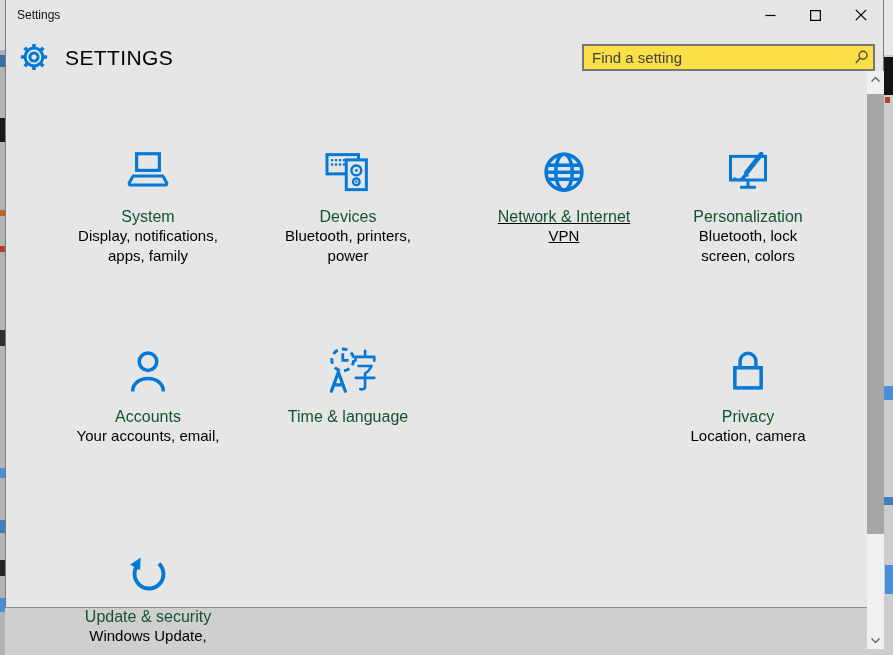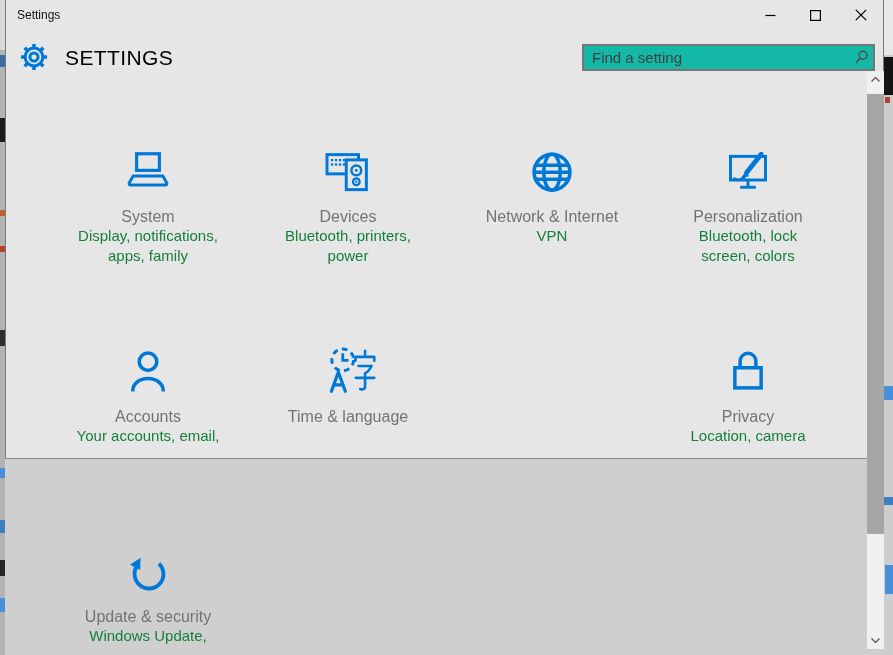--- a/index.html
+++ b/index.html
@@ -14,21 +14,21 @@
   
   .sliver { position: absolute; top: 0; height: 655px; }
   .sliver-left  { left: 0; width: 5px; background: #b3b3b3; }
   .sliver-right { right: 0; width: 9px; background: #cdcdcd; }
   .frag { position: absolute; }
 
   
   .window {
     position: absolute;
     left: 5px; top: 0;
-    width: 879px; height: 459px;
+    width: 879px; height: 608px;
     background: #e6e6e6;
     border-left: 1px solid #7a7a7a;
     border-right: 1px solid #7a7a7a;
     border-bottom: 1px solid #8c8c8c;
   }
 
   
   .titlebar { position: absolute; left: 0; top: 0; width: 100%; height: 32px; }
   .titlebar-title {
     position: absolute; left: 11px; top: 8px;
@@ -44,45 +44,45 @@
   
   .gear { position: absolute; left: 13px; top: 42px; }
   .page-title {
     position: absolute; left: 59px; top: 46px;
     font-size: 21px; letter-spacing: 0.4px; color: #000;
   }
   .search-wrap { position: absolute; left: 576px; top: 44px; width: 293px; height: 27px; }
   .search-input {
     width: 100%; height: 100%;
     border: 2px solid #767676;
-    background: #14b8a6;
+    background: #fde047;
     font-family: "Liberation Sans", sans-serif;
     font-size: 15px;
     color: #222;
     padding: 0 28px 0 8px;
     outline: none;
   }
   .search-input::placeholder { color: #3f3f3f; opacity: 1; }
   .search-glyph { position: absolute; right: 6px; top: 6px; }
 
   
   .tiles { position: absolute; left: 42px; top: 128px; width: 800px; height: 522px; }
   .tile {
     position: absolute;
     width: 200px; height: 200px;
     display: flex; flex-direction: column; align-items: center;
     padding-top: 14px;
     text-align: center;
     cursor: default;
   }
   .tile-icon { height: 62px; display: flex; align-items: center; justify-content: center; }
-  .tile-title { margin-top: 4px; font-size: 16px; color: #737373; }
-  .tile-sub { font-size: 15px; line-height: 20px; color: #15803d; }
+  .tile-title { margin-top: 4px; font-size: 16px; color: #14532d; }
+  .tile-sub { font-size: 15px; line-height: 20px; color: #000000; }
   .r0 { top: 0; }   .r1 { top: 200px; }  .r2 { top: 400px; }
-  .c0 { left: 0; }  .c1 { left: 200px; } .c2 { left: 404px; } .c3 { left: 600px; }
+  .c0 { left: 0; }  .c1 { left: 200px; } .c2 { left: 416px; text-decoration: underline; } .c3 { left: 600px; }
 
   
   .scrollbar {
     position: absolute; left: 861px; top: 71px;
     width: 17px; height: 578px;
     background: #f0f0f0;
     display: flex; flex-direction: column;
   }
   .scroll-btn {
     height: 17px; width: 17px; border: none; background: #f0f0f0;

